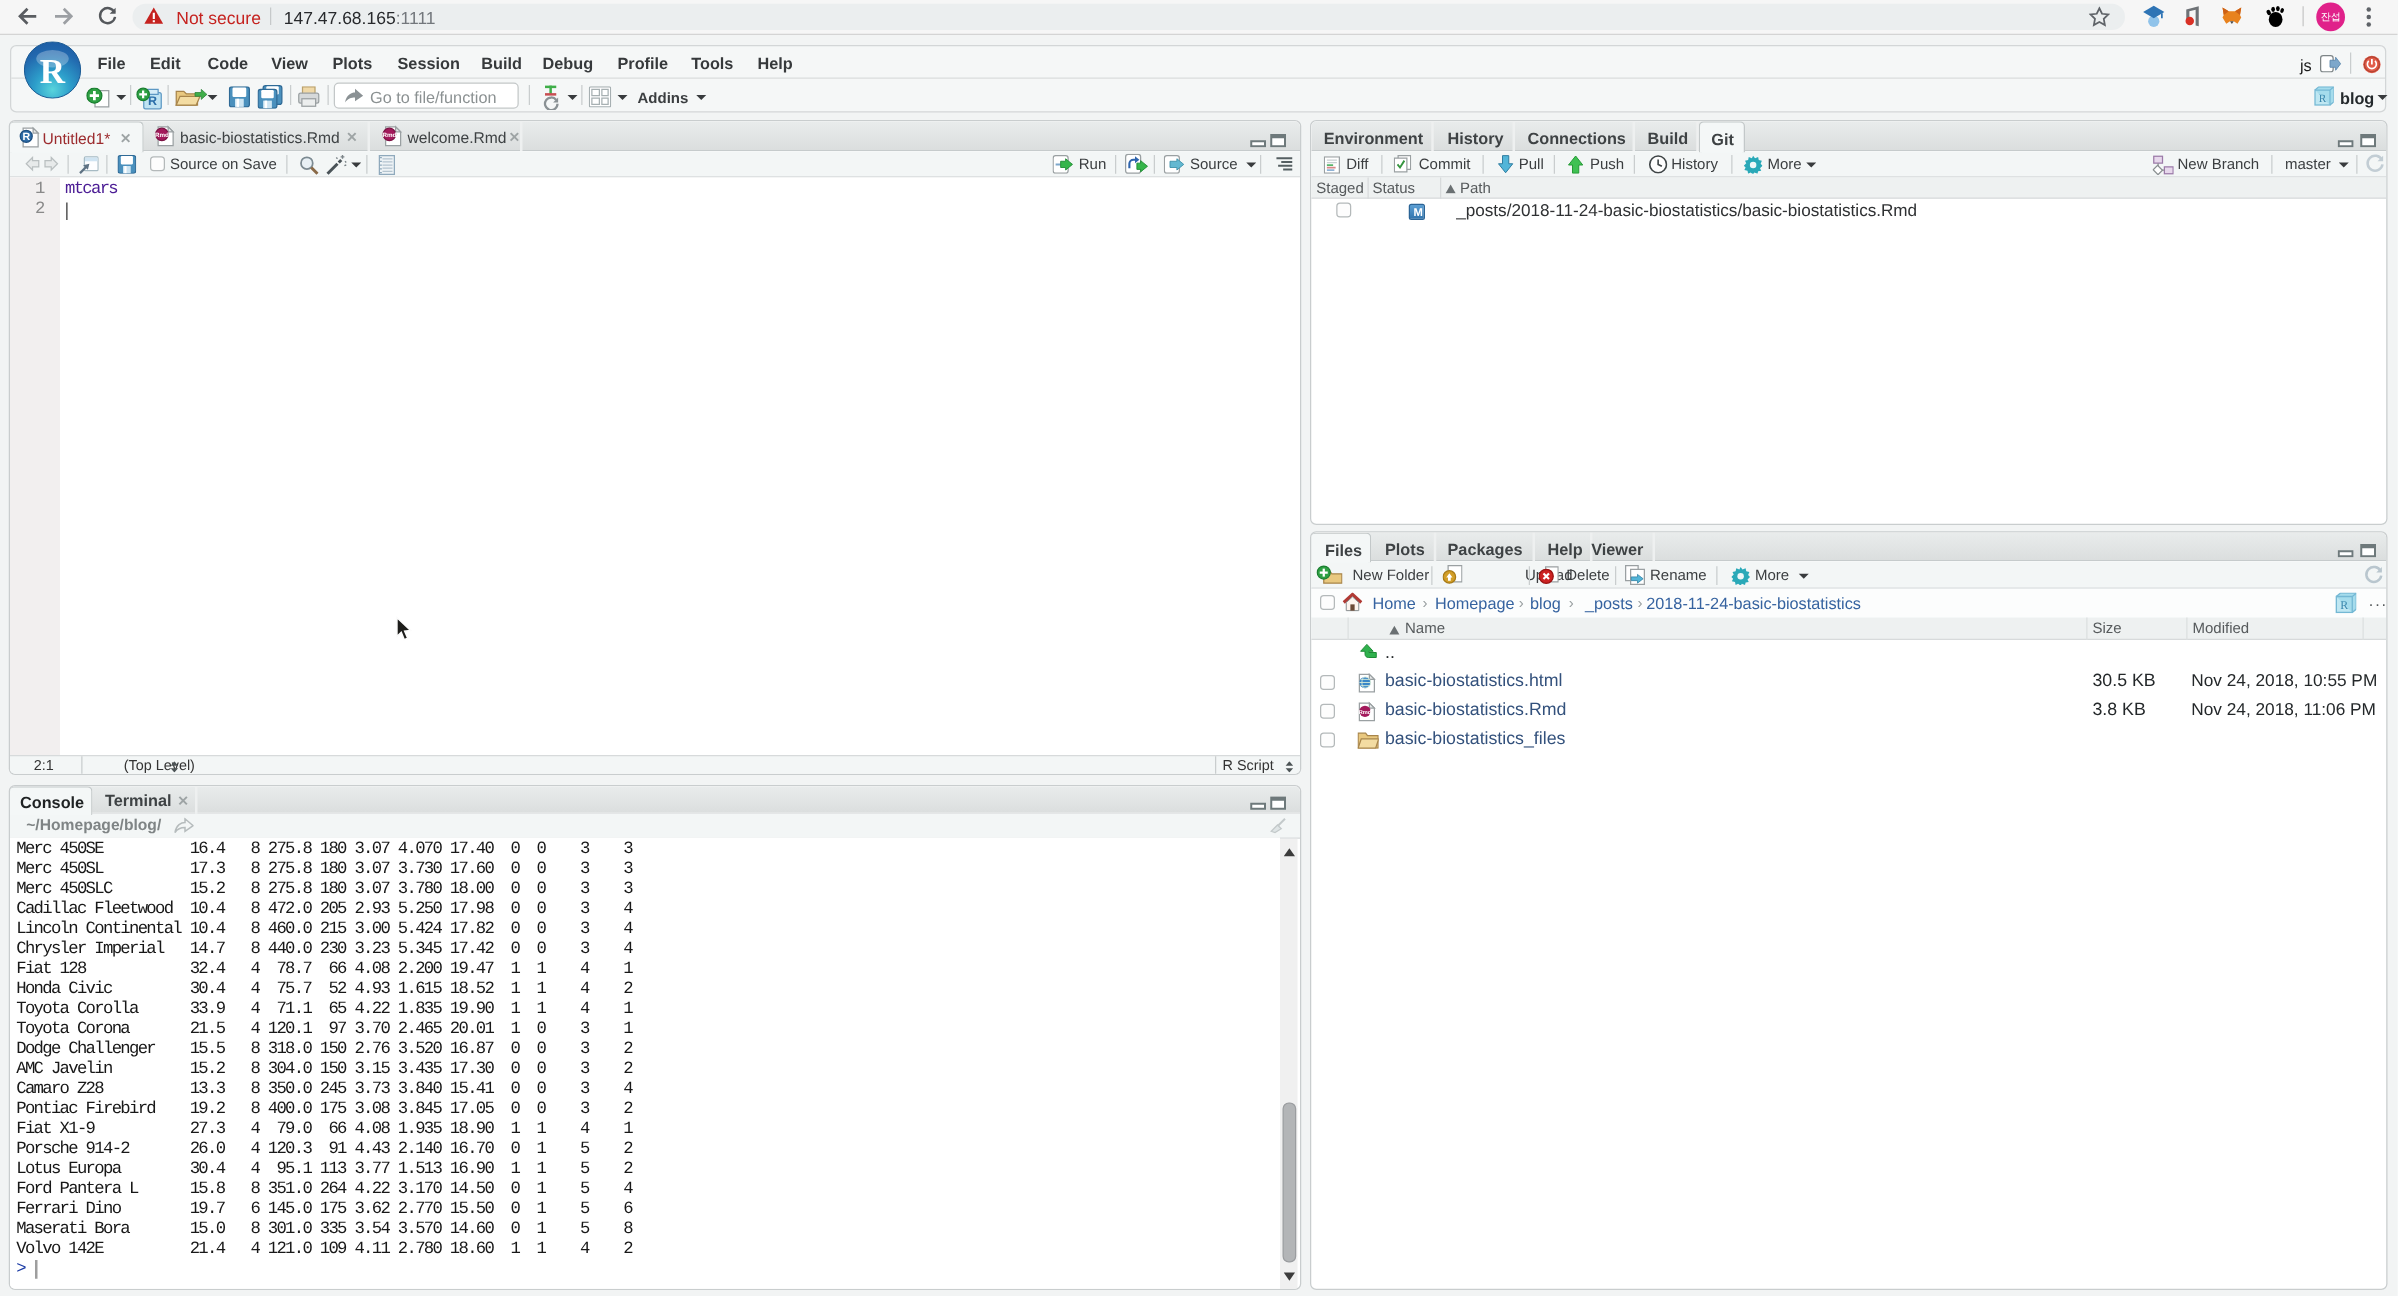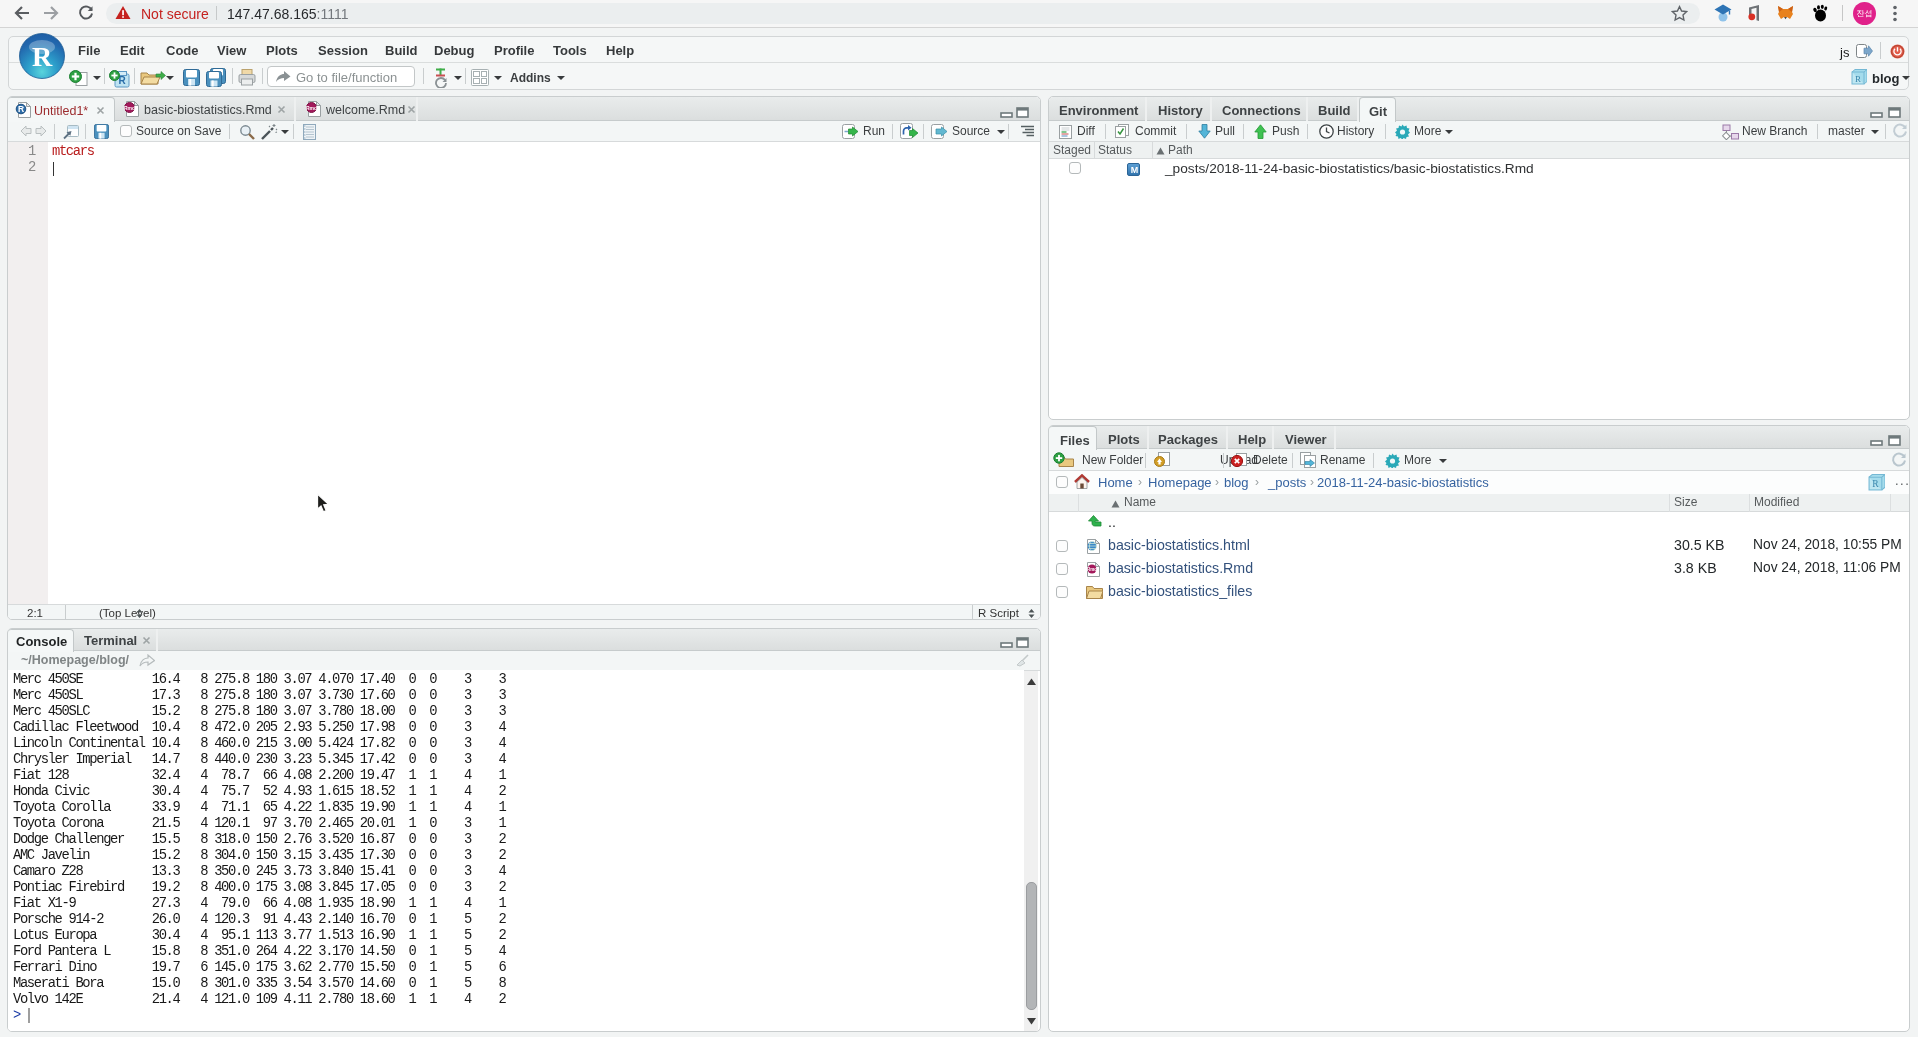--- a/index.html
+++ b/index.html
@@ -334,21 +334,21 @@
       <div class="caret" style="left:989px;top:9px;"></div>
       <div class="sep" style="left:999.5px;top:3px;height:15px;"></div>
       <svg class="abs" style="left:1012.5px;top:4px" width="13" height="13" viewBox="0 0 13 13">
         <path d="M0 1.5 h13 M4 4.5 h9 M1.5 7.5 h11.5 M5.5 10.5 h7.5" stroke="#555f62" stroke-width="1.6"></path>
       </svg>
     </div>
 
     <div class="abs" style="left:0;top:45px;width:1032px;height:462px;background:#fff;">
       <div class="abs" style="left:0;top:0;width:40px;height:462px;background:#f2efef;"></div>
       <div class="abs monot" style="left:0;top:2px;width:27px;text-align:right;line-height:16px;color:#898989;">1<br>2</div>
-      <div class="abs monot" style="left:44px;top:2px;line-height:16px;color:#b91c1c;">mtcars</div>
+      <div class="abs monot" style="left:44px;top:2px;line-height:16px;color:#4c1d95;">mtcars</div>
       <div class="abs" style="left:44.5px;top:20px;width:1.5px;height:14px;background:#333;"></div>
     </div>
 
     <div class="abs" style="left:0;top:507px;width:1032px;height:16px;background:#f3f6f6;border-top:1px solid #d7dadb;">
       <div class="abs" style="left:19px;top:2px;font-size:11.5px;color:#333;">2:1</div>
       <div class="sep" style="left:56.5px;top:0;height:16px;"></div>
       <div class="abs" style="left:63px;top:2px;font-size:11.5px;color:#333;margin-left:28px;">(Top Level)</div>
       <svg class="abs" style="left:128px;top:4px" width="7" height="9" viewBox="0 0 7 9">
           <path d="M3.5 0 L6.5 3.5 H0.5 Z M3.5 9 L0.5 5.5 H6.5 Z" fill="#4d5456"></path>
         </svg>
@@ -526,21 +526,21 @@
       </div>
     <div class="tab bold" style="left:48px;width:52px;">
         <span class="lbl" style="left:11px;">Plots</span>
       </div>
     <div class="tab bold" style="left:100px;width:79px;">
         <span class="lbl" style="left:9px;">Packages</span>
       </div>
     <div class="tab bold" style="left:179px;width:46px;">
         <span class="lbl" style="left:10px;">Help</span>
       </div>
-    <div class="tab bold" style="left:225px;width:62px;">
+    <div class="tab bold" style="left:213px;width:62px;">
         <span class="lbl" style="left:11px;">Viewer</span>
       </div>
     <svg class="minmax" style="left:821px;top:9px;" viewBox="0 0 13 11">
         <rect x="1" y="6" width="11" height="4" fill="#fff" stroke="#6e797b" stroke-width="1.6"></rect>
       </svg>
     <svg class="minmax" style="left:839px;top:9px;" viewBox="0 0 13 11">
         <rect x="1" y="1" width="11" height="9" fill="#fff" stroke="#6e797b" stroke-width="1.6"></rect>
         <rect x="1" y="1" width="11" height="2.6" fill="#6e797b"></rect>
       </svg>
     <div class="toolbar" style="top:23px;height:22px;">

